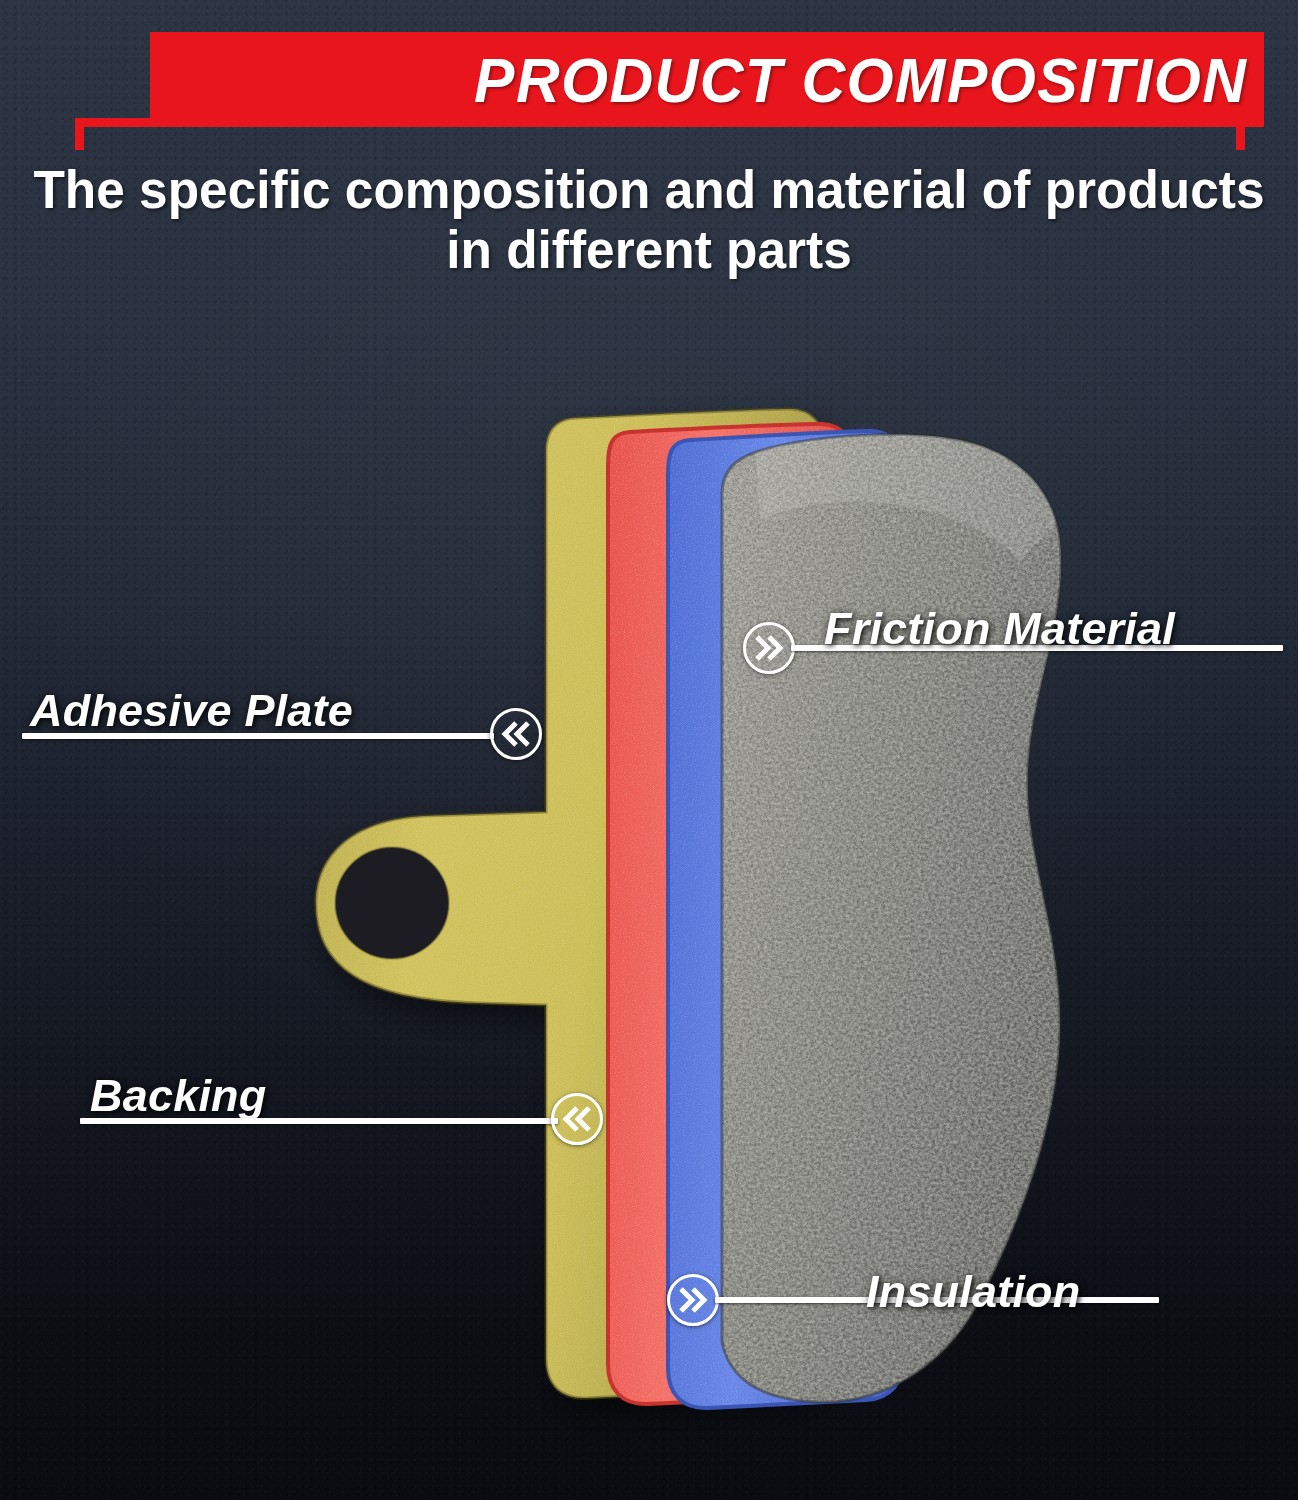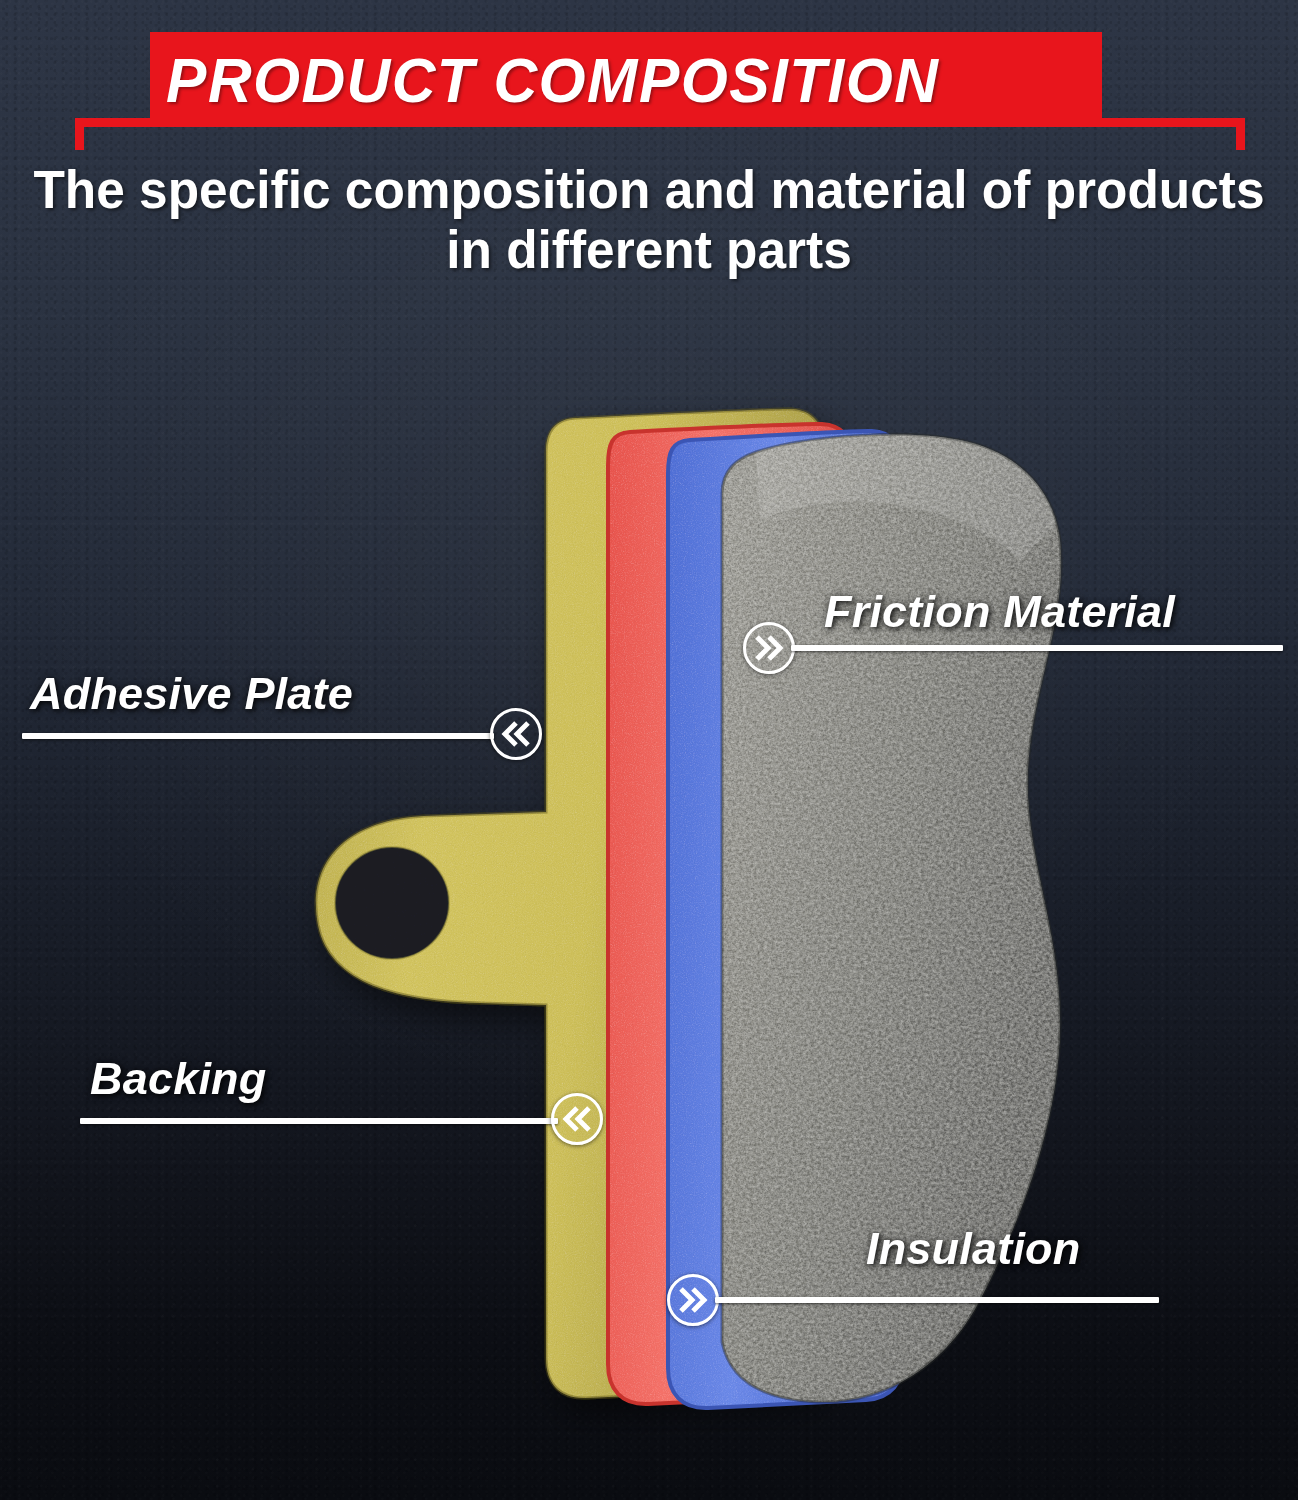--- a/index.html
+++ b/index.html
@@ -64,23 +64,23 @@
   #banner-bracket .tick-l,
   #banner-bracket .tick-r{
     position:absolute; top:0; width:9px; height:32px; background:#e8151c;
   }
   #banner-bracket .tick-l{ left:0; }
   #banner-bracket .tick-r{ right:0; }
 
   #banner{
     position:absolute;
     left:150px; top:32px;
-    width:952px; height:95px;
+    width:1114px; height:95px;
     background:#e8151c;
-    display:flex; align-items:center; justify-content:flex-start;
+    display:flex; align-items:center; justify-content:flex-end;
   }
   #banner-title{
     font-size:63px;
     font-weight:bold;
     font-style:italic;
     letter-spacing:1.5px;
     color:#ffffff;
     white-space:nowrap;
     text-shadow:2px 2px 3px rgba(0,0,0,.35);
     transform:scaleX(.96);
@@ -114,20 +114,21 @@
 
   .callout .lbl{
     position:absolute;
     color:#ffffff;
     font-size:45px;
     font-weight:bold;
     font-style:italic;
     white-space:nowrap;
     text-shadow:2px 2px 5px rgba(0,0,0,.75), 0 0 10px rgba(0,0,0,.45);
     letter-spacing:.2px;
+    margin-top:17px;
   }
   .callout .rule{
     position:absolute;
     height:6px;
     background:#ffffff;
     border-radius:1px;
     box-shadow:0 1px 3px rgba(0,0,0,.6);
   }
   .callout .knob{
     position:absolute;
@@ -148,21 +149,21 @@
   #co-friction .knob{ left:743px; top:622px; }
   #co-friction .rule{ left:791px; top:645px; width:492px; }
   #co-friction .lbl { left:824px; top:586px; }
 
   #co-adhesive .lbl  { left:90px;  top:1053px; }
   #co-adhesive .rule { left:80px;  top:1118px; width:478px; }
   #co-adhesive .knob { left:551px; top:1093px; }
 
   #co-insulation .knob{ left:667px;  top:1274px; }
   #co-insulation .rule{ left:715px;  top:1297px; width:444px; }
-  #co-insulation .lbl { left:866px;  top:1223px;font-style:italic; }
+  #co-insulation .lbl { left:866px;  top:1249px;font-style:italic; }
 </style>
 </head>
 <body>
 
 <div id="stage">
 
   <div id="bg-texture"></div>
   <div id="bg-vignette"></div>
 
   <div id="header">

